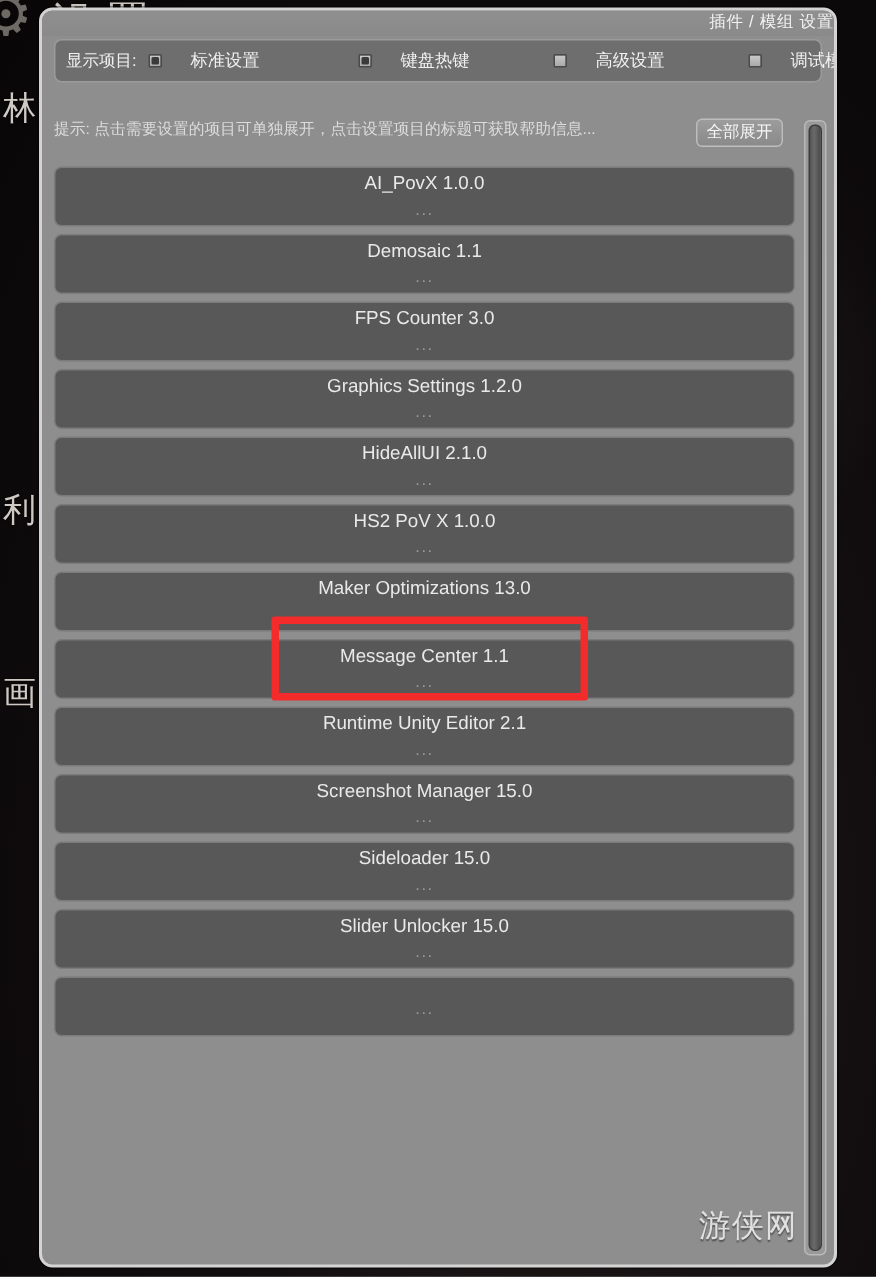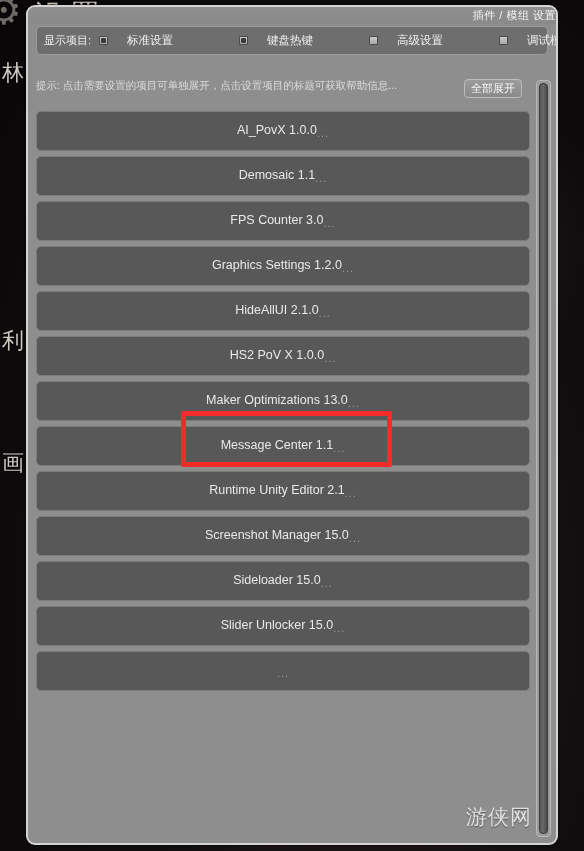--- a/index.html
+++ b/index.html
@@ -56,21 +56,21 @@
 
   
   .hintrow{top:72px;height:21px;display:flex;align-items:flex-start;justify-content:space-between;}
   .hint{color:#dcdcdc;font-size:10.5px;white-space:nowrap;}
   .btn-sm{background:linear-gradient(#9c9c9c,#8a8a8a);border:1px solid #bdbdbd;border-radius:4px;
       color:#f5f5f5;font-size:11px;line-height:1;padding:3px 6px;}
 
   
   .list{position:absolute;left:8px;right:26px;top:104px;bottom:6px;}
   .item{height:40px;margin-bottom:5px;background:#585858;border:1px solid #7b7b7b;border-radius:5px;
-      display:flex;flex-direction:row;align-items:center;justify-content:center;box-sizing:border-box;}
+      display:flex;flex-direction:column;align-items:center;justify-content:center;box-sizing:border-box;}
   .item-title{color:#e9e9e9;font-size:12.5px;line-height:1.1;}
   .item-sub{color:#9a9a9a;font-size:11px;line-height:1;margin-top:5px;letter-spacing:1px;}
 
   
   .scrollbar{position:absolute;right:5px;top:73px;width:15px;bottom:6px;
       background:#9a9a9a;border:1px solid #b9b9b9;border-radius:4px;box-sizing:border-box;}
   .thumb{position:absolute;left:2px;right:2px;top:2px;bottom:2px;
       background:linear-gradient(90deg,#555,#6a6a6a 40%,#4a4a4a);border:1px solid #3c3c3c;border-radius:4px;box-sizing:border-box;}
 
   

